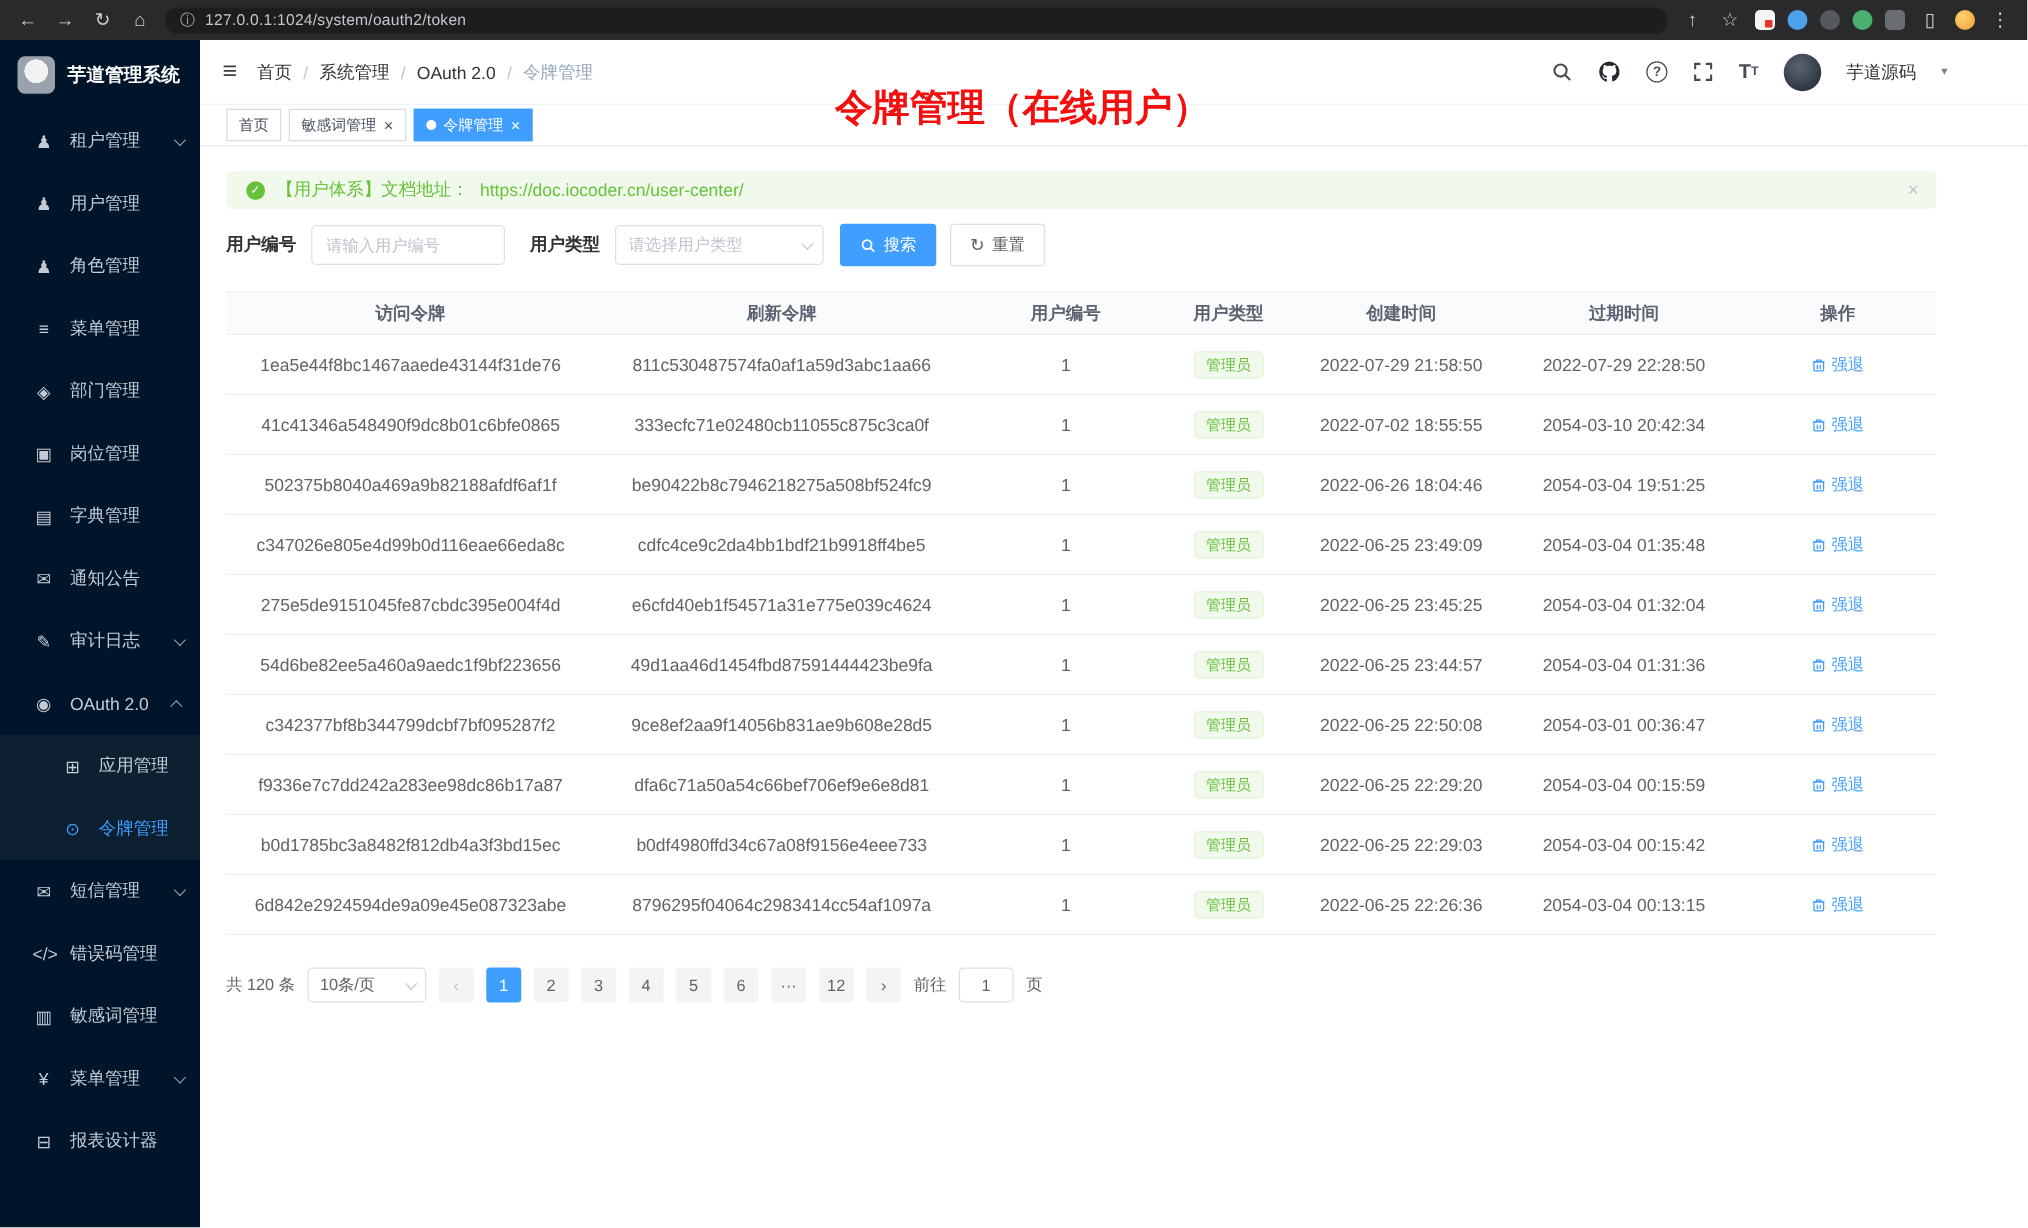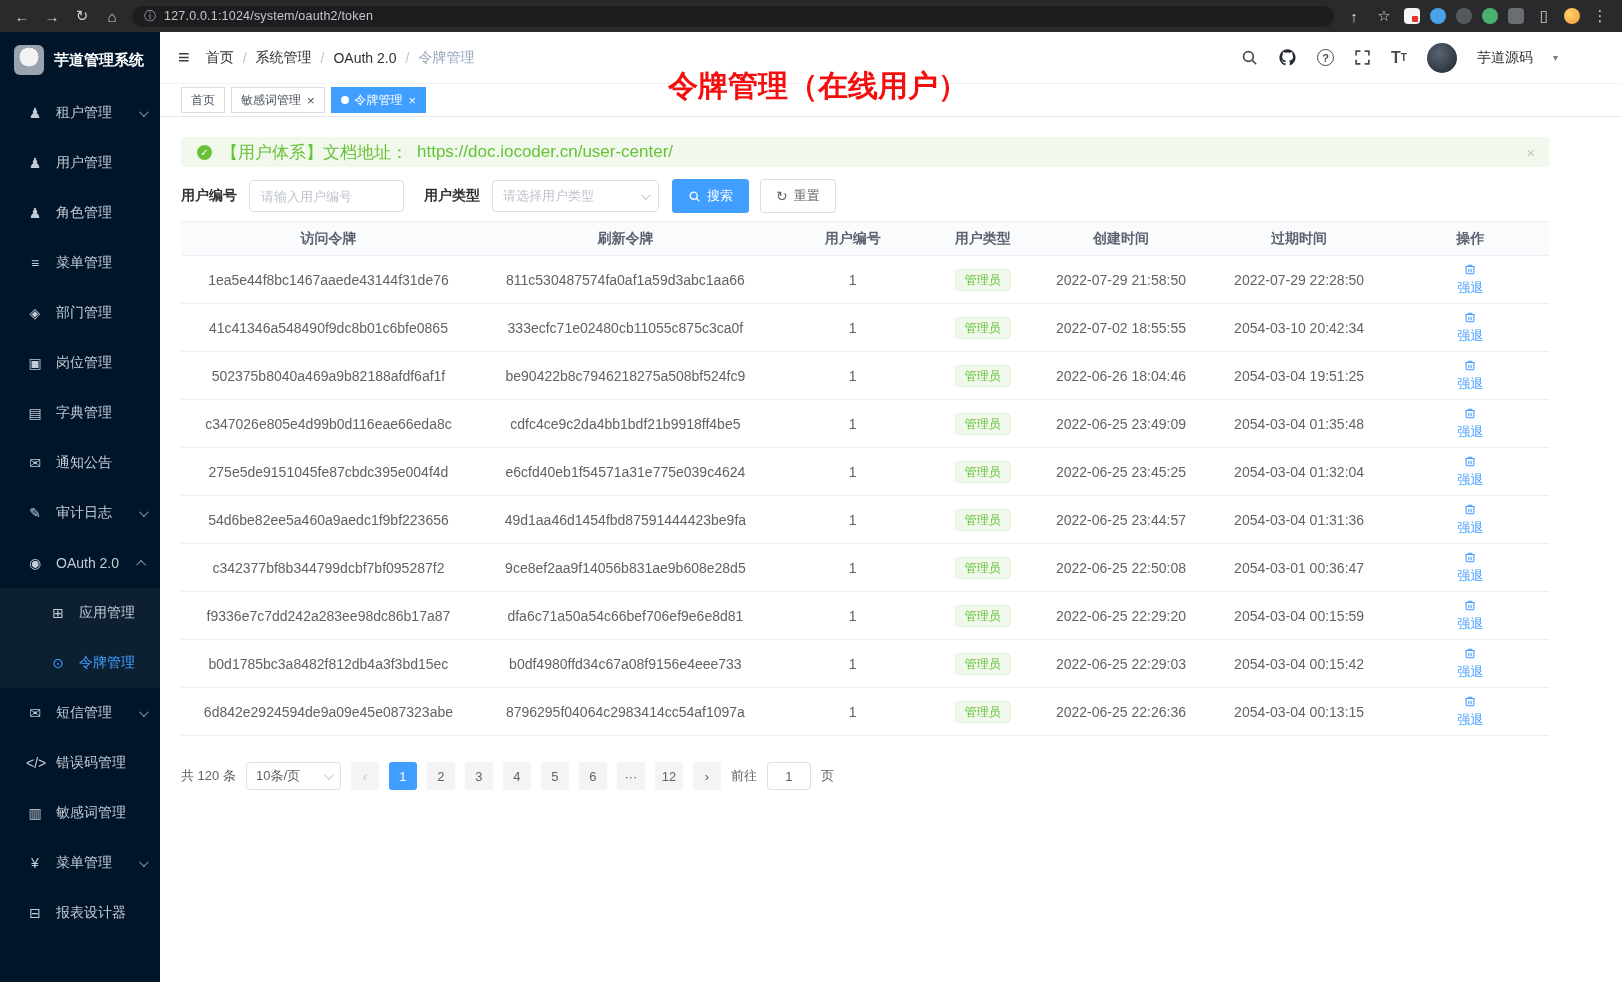--- a/index.html
+++ b/index.html
@@ -75,21 +75,21 @@
   .tab .close { font-size: 13px; line-height: 1; }
   .tab.active { background: #409EFF; border-color: #409EFF; color: #fff; }
 
   .content { padding: 20px 73px 0 21px; flex: 1; }
 
   
   .alert { height: 30px; background: #f0f9eb; border-radius: 4px; display: flex; align-items: center;
            gap: 9px; padding: 0 16px; position: relative; }
   .alert-icon { width: 15px; height: 15px; border-radius: 50%; background: #67c23a; color: #fff;
                 font-size: 10px; display: flex; align-items: center; justify-content: center; flex: 0 0 auto; }
-  .alert-text, .alert-link { color: #67c23a; font-size: 17px; }
+  .alert-text, .alert-link { color: #67c23a; font-size: 14px; }
   .alert-link { cursor: pointer; }
   .alert-close { position: absolute; right: 14px; color: #c0c4cc; font-size: 15px; cursor: pointer; }
 
   
   .filter-row { display: flex; align-items: center; margin-top: 12px; }
   .f-label { font-weight: bold; font-size: 14px; color: #303133; margin-right: 12px; white-space: nowrap; }
   .f-input { width: 155px; height: 32px; border: 1px solid #dcdfe6; border-radius: 4px;
              padding: 0 11px; font-size: 13px; color: #606266; outline: none; margin-right: 20px;
              font-family: "Liberation Sans", "DejaVu Sans", sans-serif; }
   .f-input::placeholder { color: #bfc4cc; }
@@ -100,28 +100,28 @@
   .sel-arrow { width: 7px; height: 7px; border-right: 1.3px solid #c0c4cc; border-bottom: 1.3px solid #c0c4cc;
                transform: rotate(45deg) translateY(-2px); }
   .btn { height: 32px; border-radius: 3px; font-size: 13px; display: inline-flex; align-items: center;
          gap: 6px; padding: 16px 15px; cursor: pointer; border: 1px solid transparent; white-space: nowrap;
          font-family: "Liberation Sans", "DejaVu Sans", sans-serif; }
   .btn-primary { background: #409EFF; color: #fff; border-color: #409EFF; margin-right: 11px; }
   .btn-default { background: #fff; color: #606266; border-color: #dcdfe6; }
   .btn .ricon { font-size: 14px; line-height: 1; }
 
   
-  table { width: 100%; border-collapse: collapse; table-layout: fixed; margin-top: 8px; }
+  table { width: 100%; border-collapse: collapse; table-layout: fixed; margin-top: 20px; }
   thead th { height: 34px; font-size: 14px; font-weight: 600; color: #5c6270; background: #fafbfc;
              border-top: 1px solid #ebeef5; border-bottom: 1px solid #ebeef5; text-align: center; }
   tbody td { height: 48px; font-size: 14px; color: #606266; text-align: center;
              border-bottom: 1px solid #ebeef5; white-space: nowrap; overflow: hidden; }
   .badge { display: inline-block; padding: 2px 9px; font-size: 12px; color: #67c23a;
            background: #f0f9eb; border: 1px solid #e1f3d8; border-radius: 4px; line-height: 16px; }
-  .op-link { color: #409EFF; font-size: 13px; display: inline-flex; align-items: center; gap: 4px; cursor: pointer; flex-direction: column; }
+  .op-link { color: #409EFF; font-size: 13px; display: inline-flex; align-items: center; gap: 4px; cursor: pointer; }
 
   
   .pagination { display: flex; align-items: center; justify-content: flex-start; gap: 10px;
                 margin-top: 26px; font-size: 13px; color: #606266; }
   .page-size { width: 95px; height: 28px; border: 1px solid #dcdfe6; border-radius: 4px;
                display: flex; align-items: center; justify-content: space-between; padding: 0 9px; cursor: pointer; }
   .pg-btn { min-width: 28px; height: 28px; padding: 0 4px; background: #f4f4f5; border-radius: 3px;
             display: inline-flex; align-items: center; justify-content: center; cursor: pointer;
             font-size: 13px; color: #606266; }
   .pg-btn.active { background: #409EFF; color: #fff; }

